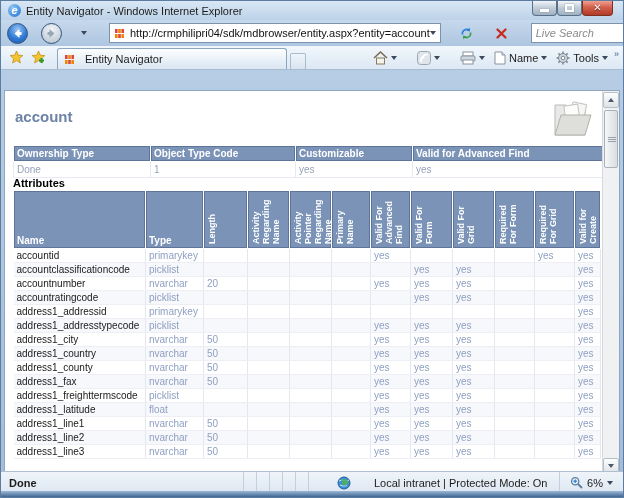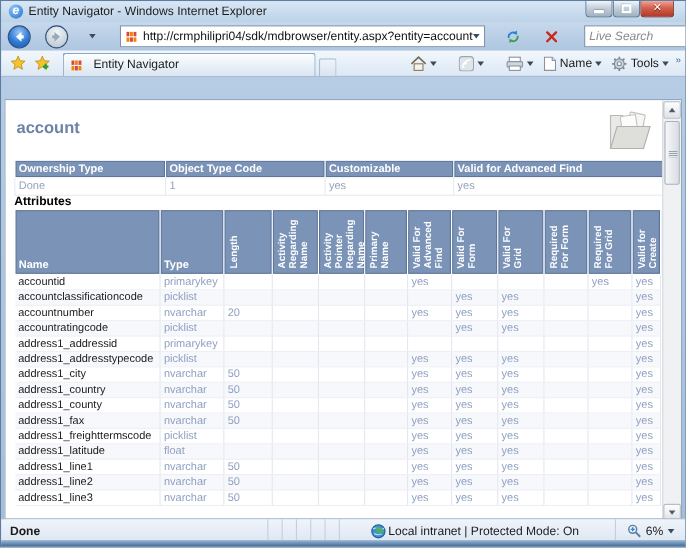--- a/index.html
+++ b/index.html
@@ -94,21 +94,21 @@
   .tri-down { width:0;height:0;border-left:3px solid transparent;border-right:3px solid transparent;border-top:4px solid #4d5a68; }
   .tri-left { width:0;height:0;border-top:3px solid transparent;border-bottom:3px solid transparent;border-right:4px solid #4d5a68; }
   .tri-right { width:0;height:0;border-top:3px solid transparent;border-bottom:3px solid transparent;border-left:4px solid #4d5a68; }
 
   
   .statusbar { position:absolute; left:0; right:0; top:470px; height:22px; background:linear-gradient(#f0f4fa,#dde7f2);
     border-top:1px solid #aebfd2; display:flex; align-items:center; font-size:11px; color:#1c1c1c; }
   .status-done { padding-left:8px; flex:none; width:230px;font-weight:bold; }
   .status-segs { display:flex; height:100%; }
   .status-seg { width:13px; border-right:1px solid #c3cfdd; }
-  .status-zone { display:flex; align-items:center; gap:2px; margin-left:28px; }
+  .status-zone { display:flex; align-items:center; gap:23px; margin-left:28px; }
   .status-zoom { margin-left:auto; display:flex; align-items:center; gap:4px; padding-right:10px; border-left:1px solid #c3cfdd; height:100%; padding-left:10px; }
   .bottom-edge { position:absolute; left:0; right:0; bottom:0; height:6px; background:linear-gradient(#9cb8d6,#39初); background:linear-gradient(#9cb8d6,#3d6793); }
 </style>
 </head>
 <body>
 
 <div class="window">
 
   <div class="titlebar">
     <div class="ie-logo">e</div>

